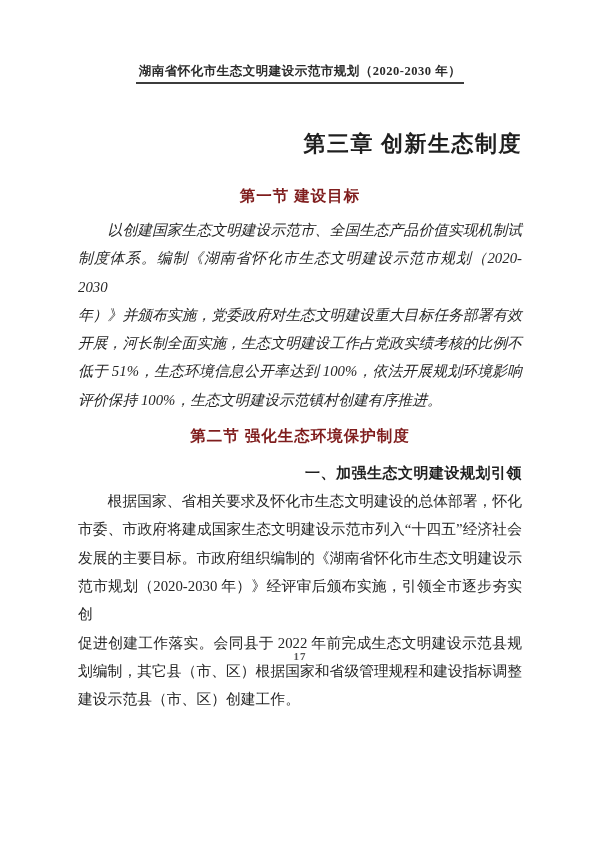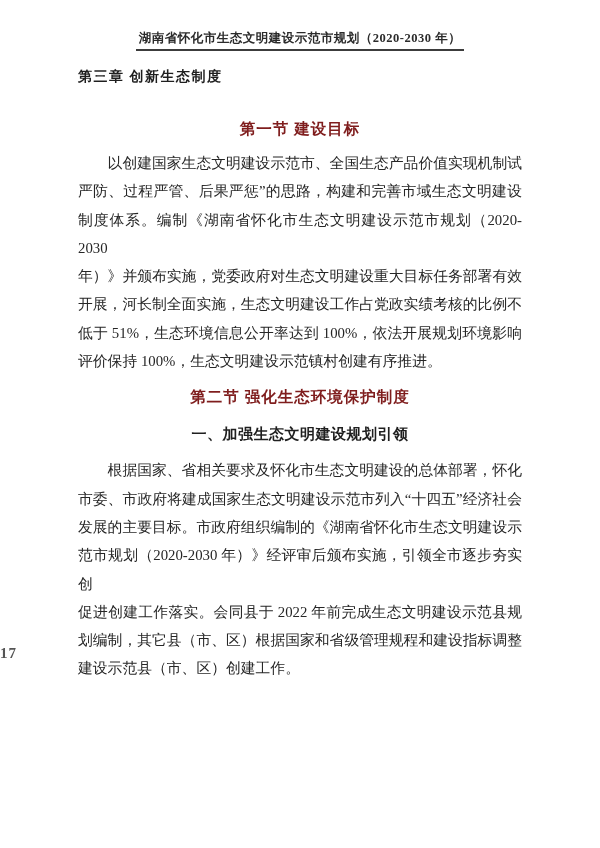--- a/index.html
+++ b/index.html
@@ -7,107 +7,107 @@
     padding: 0;
     background: #ffffff;
   }
   .page {
     position: relative;
     width: 600px;
     height: 708px;
     margin: 0 auto;
     background: #ffffff;
     box-sizing: border-box;
-    padding: 31px 78px 0 78px;
+    padding: 64px 78px 0 78px;
     overflow: hidden;
     font-family: "Liberation Serif", "DejaVu Serif", serif;
     color: #262626;
   }
   .running-header {
     text-align: center;
     font-size: 12.5px;
     font-weight: bold;
     line-height: 15px;
     white-space: nowrap;
   }
   .running-header .header-text {
     display: inline-block;
     border-bottom: 2px solid #3c3c3c;
     padding: 0 3px 3px 3px;
     letter-spacing: 0.5px;
     color: #2b2b2b;
   }
   .chapter-title {
-    margin: 15px 0 0 0;
-    text-align: left;
-    font-size: 14px;
+    margin: 49px 0 0 0;
+    text-align: right;
+    font-size: 22px;
     font-weight: bold;
     letter-spacing: 1.5px;
     line-height: 21px;
     color: #1f1f1f;
   }
   .section-title {
     text-align: center;
     font-size: 15.5px;
     font-weight: bold;
     letter-spacing: 1px;
     line-height: 18px;
     color: #7f1d1d;
   }
   .section-title.first  { margin: 33px 0 0 0; }
   .section-title.second { margin: 13px 0 8px 0; }
   .subsection-title {
     margin: 19px 0 0 0;
-    text-align: center;
+    text-align: right;
     font-size: 15px;
     font-weight: bold;
     letter-spacing: 0.5px;
     line-height: 18px;
     color: #1f1f1f;
   }
   .paragraph { margin: 0; }
-  .paragraph.para-1 { margin-top: 11px; }
-  .paragraph.para-2 { margin-top: 13px; }
+  .paragraph.para-1 { margin-top: 11px; font-style: italic; }
+  .paragraph.para-2 { margin-top: 5px; }
   .line {
     font-size: 14.8px;
     line-height: 28.3px;
     text-align: justify;
     text-align-last: justify;
     color: #262626;
     white-space: normal;
   }
   .line.indent { text-indent: 2em; }
   .line.last   { text-align-last: left; }
   .page-number {
     position: absolute;
     bottom: 46px;
     left: 0;
     right: 0;
-    font-size: 15px;
+    text-align: center;
+    font-size: 11px;
     letter-spacing: 1px;
     color: #555555;
     font-weight: bold;
   }
 </style>
 </head>
 <body>
 
 <div class="page">
 
   <div class="running-header">
     <span class="header-text">湖南省怀化市生态文明建设示范市规划（2020-2030 年）</span>
   </div>
 
   <div class="chapter-title">第三章 创新生态制度</div>
 
   <div class="section-title first">第一节 建设目标</div>
 
   <div class="paragraph para-1">
     <div class="line indent">以创建国家生态文明建设示范市、全国生态产品价值实现机制试</div>
-    <div class="line">严防、过程严管、后果严惩”的思路，构建和完善市域生态文明建设</div>
     <div class="line">制度体系。编制《湖南省怀化市生态文明建设示范市规划（2020-2030</div>
     <div class="line">年）》并颁布实施，党委政府对生态文明建设重大目标任务部署有效</div>
     <div class="line">开展，河长制全面实施，生态文明建设工作占党政实绩考核的比例不</div>
     <div class="line">低于 51%，生态环境信息公开率达到 100%，依法开展规划环境影响</div>
     <div class="line last">评价保持 100%，生态文明建设示范镇村创建有序推进。</div>
   </div>
 
   <div class="section-title second">第二节 强化生态环境保护制度</div>
 
   <div class="subsection-title">一、加强生态文明建设规划引领</div>

